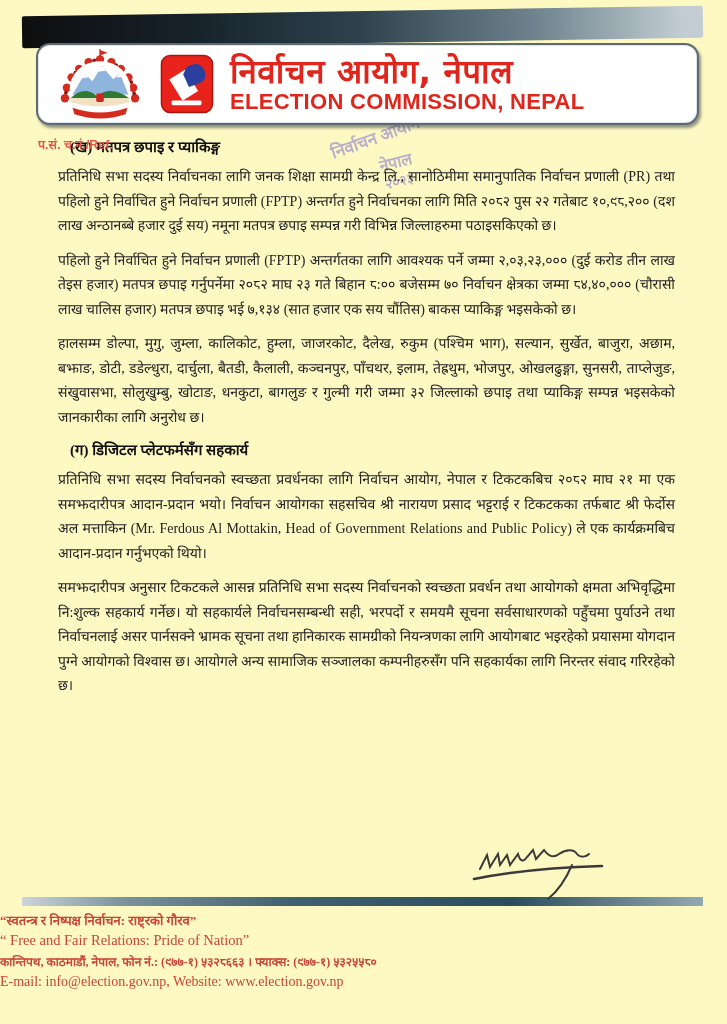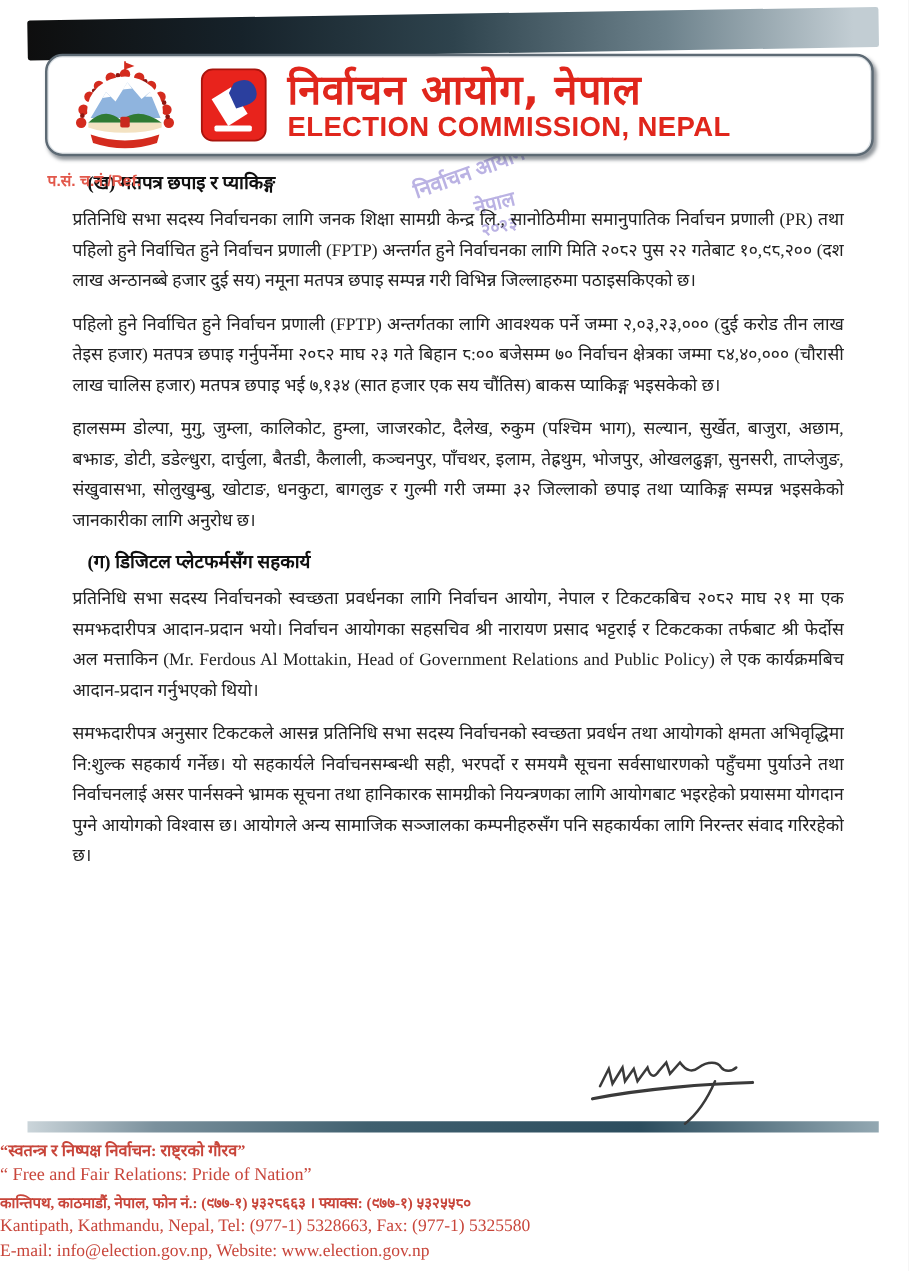--- a/index.html
+++ b/index.html
@@ -1,18 +1,18 @@
 <!DOCTYPE html>
 <html lang="ne"><head>
 <meta charset="utf-8">
 <style>
   html,body{margin:0;padding:0;background:#e9e9e9;}
   .page{
     position:relative;width:727px;height:1024px;margin:0 auto;
-    background:#ffffff;overflow:hidden;
+    background:#fef9c3;overflow:hidden;
     font-family:"Liberation Serif","DejaVu Serif",serif;
     color:#1f1f1f;
   }
   
   .top-band{
     position:absolute;left:22px;top:11px;width:681px;height:32px;
     background:linear-gradient(90deg,#0e0e0e 0%,#16222a 25%,#2e434d 50%,#6d828c 75%,#c2cdd3 97%);
     transform:rotate(-0.9deg);border-radius:2px;
   }
   
@@ -169,17 +169,16 @@
       </g>
     </svg>
   </div>
 
   <div class="footer-bar"></div>
 
   <div class="footer">
     <div class="f-np-slogan">“स्वतन्त्र र निष्पक्ष निर्वाचन: राष्ट्रको गौरव”</div>
     <div class="f-en-slogan">“ Free and Fair Relations: Pride of Nation”</div>
     <div class="f-np-addr">कान्तिपथ, काठमाडौं, नेपाल, फोन नं.: (९७७-१) ५३२८६६३ । फ्याक्स: (९७७-१) ५३२५५८०</div>
-    <div class="f-en-addr">Kantipath, Kathmandu, Nepal, Tel: (977-1) 5328663, Fax: (977-1) 5325580</div>
     <div class="f-contact">E-mail: info@election.gov.np, Website: www.election.gov.np</div>
   </div>
 
 </div>
 
 </body></html>

